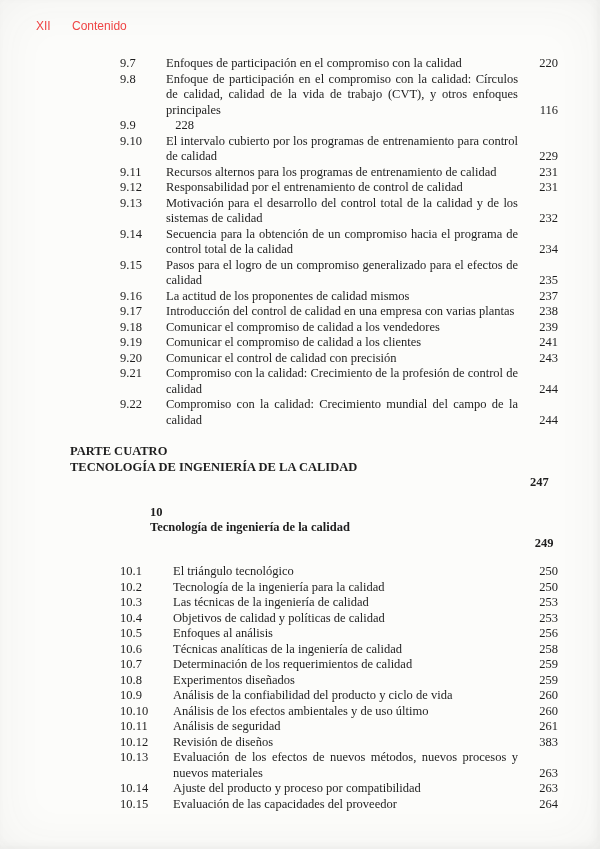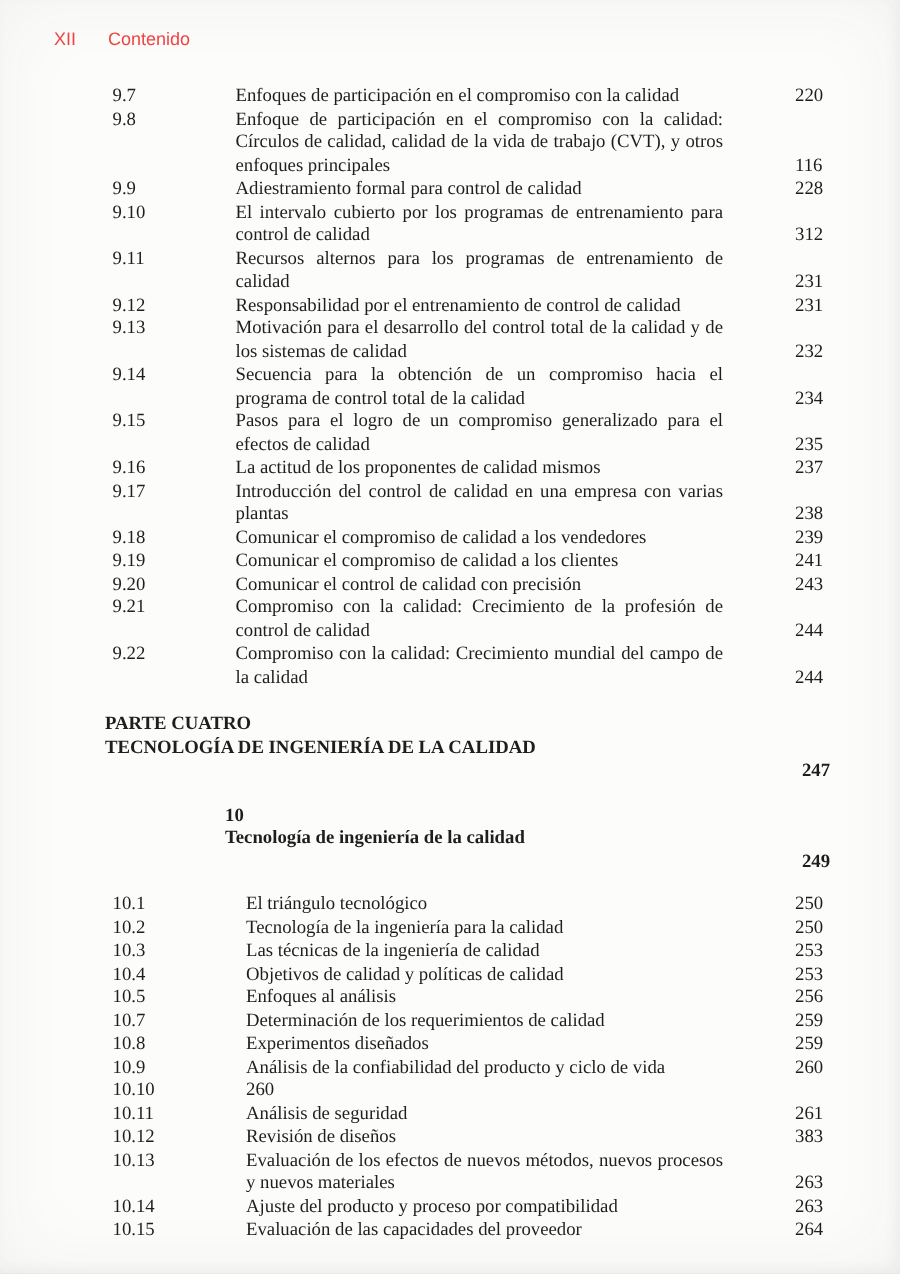--- a/index.html
+++ b/index.html
@@ -19,29 +19,29 @@
     overflow: hidden;
     box-shadow: inset 0 0 50px rgba(60,60,55,0.05), inset -3px -3px 8px rgba(60,60,55,0.05);
   }
   .running-head {
     position: absolute; top: 19px; left: 36px;
     font-family: "Liberation Sans", sans-serif;
     font-size: 12px; color: #ef4444;
   }
   .folio { margin-right: 18px; }
   .toc-body { position: absolute; top: 56px; left: 0; right: 0; }
-  .entry-row { display: flex; margin: 0 42px 0 75px; gap: 36px; }
+  .entry-row { display: flex; margin: 0 42px 0 120px; }
   .e-num  { flex: none; width: 46px; }
   .sec10 .e-num { width: 53px; }
   .e-title { flex: 1; text-align: justify; padding-right: 12px; }
-  .e-page { flex: none; width: 28px; text-align: left; align-self: flex-end; }
+  .e-page { flex: none; width: 28px; text-align: right; align-self: flex-end; }
   .part-row { display: flex; font-weight: bold; margin: 16px 42px 14px 70px; flex-direction: column; }
   .part-label { flex: none; width: 106px; }
   .part-title { flex: 1; padding-right: 12px; }
-  .part-page { flex: none; width: 28px; text-align: center; align-self: flex-end; }
+  .part-page { flex: none; width: 28px; text-align: left; align-self: flex-end; }
   .chapter-row { display: flex; font-weight: bold; margin: 0 42px 13px 150px; flex-direction: column; }
   .ch-num { flex: none; width: 26px; }
   .ch-title { flex: 1; padding-right: 12px; }
   .ch-page { flex: none; width: 28px; text-align: center; align-self: flex-end; }
 </style>
 </head>
 <body>
 
 <div class="scan-page">
 
@@ -58,27 +58,26 @@
           <span class="e-title">Enfoques de participación en el compromiso con la calidad</span>
           <span class="e-page">220</span>
         </div>
         <div class="entry-row">
           <span class="e-num">9.8</span>
           <span class="e-title">Enfoque de participación en el compromiso con la calidad: Círculos de calidad, calidad de la vida de trabajo (CVT), y otros enfoques principales</span>
           <span class="e-page">116</span>
         </div>
         <div class="entry-row">
           <span class="e-num">9.9</span>
-          <span class="e-title">Adiestramiento formal para control de calidad</span>
           <span class="e-page">228</span>
         </div>
         <div class="entry-row">
           <span class="e-num">9.10</span>
           <span class="e-title">El intervalo cubierto por los programas de entrenamiento para control de calidad</span>
-          <span class="e-page">312</span>
+          <span class="e-page">229</span>
         </div>
         <div class="entry-row">
           <span class="e-num">9.11</span>
           <span class="e-title">Recursos alternos para los programas de entrenamiento de calidad</span>
           <span class="e-page">231</span>
         </div>
         <div class="entry-row">
           <span class="e-num">9.12</span>
           <span class="e-title">Responsabilidad por el entrenamiento de control de calidad</span>
           <span class="e-page">231</span>
@@ -167,36 +166,42 @@
           <span class="e-num">10.4</span>
           <span class="e-title">Objetivos de calidad y políticas de calidad</span>
           <span class="e-page">253</span>
         </div>
         <div class="entry-row">
           <span class="e-num">10.5</span>
           <span class="e-title">Enfoques al análisis</span>
           <span class="e-page">256</span>
         </div>
         <div class="entry-row">
+          <span class="e-num">10.6</span>
+          <span class="e-title">Técnicas analíticas de la ingeniería de calidad</span>
+          <span class="e-page">258</span>
+        </div>
+        <div class="entry-row">
           <span class="e-num">10.7</span>
           <span class="e-title">Determinación de los requerimientos de calidad</span>
           <span class="e-page">259</span>
         </div>
         <div class="entry-row">
           <span class="e-num">10.8</span>
           <span class="e-title">Experimentos diseñados</span>
           <span class="e-page">259</span>
         </div>
         <div class="entry-row">
           <span class="e-num">10.9</span>
           <span class="e-title">Análisis de la confiabilidad del producto y ciclo de vida</span>
           <span class="e-page">260</span>
         </div>
         <div class="entry-row">
           <span class="e-num">10.10</span>
+          <span class="e-title">Análisis de los efectos ambientales y de uso último</span>
           <span class="e-page">260</span>
         </div>
         <div class="entry-row">
           <span class="e-num">10.11</span>
           <span class="e-title">Análisis de seguridad</span>
           <span class="e-page">261</span>
         </div>
         <div class="entry-row">
           <span class="e-num">10.12</span>
           <span class="e-title">Revisión de diseños</span>

